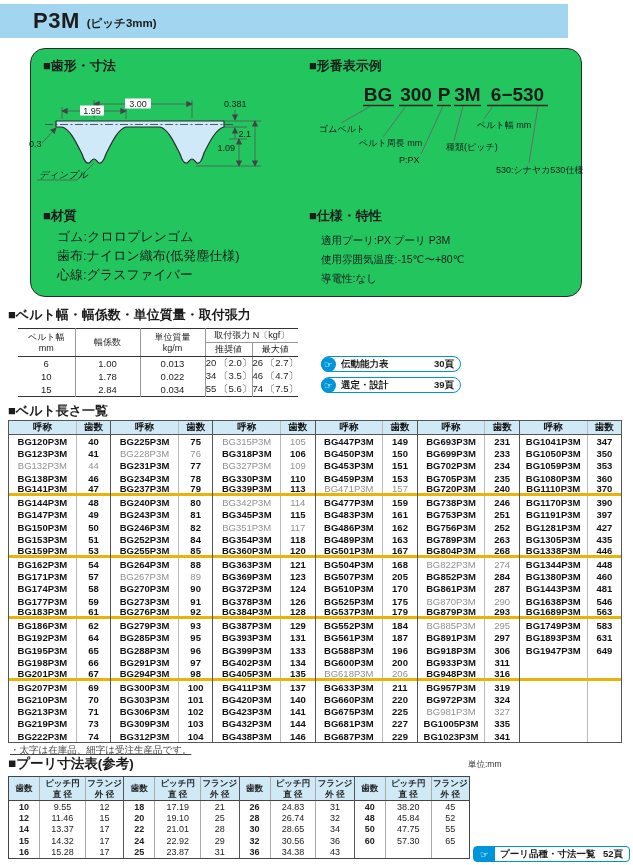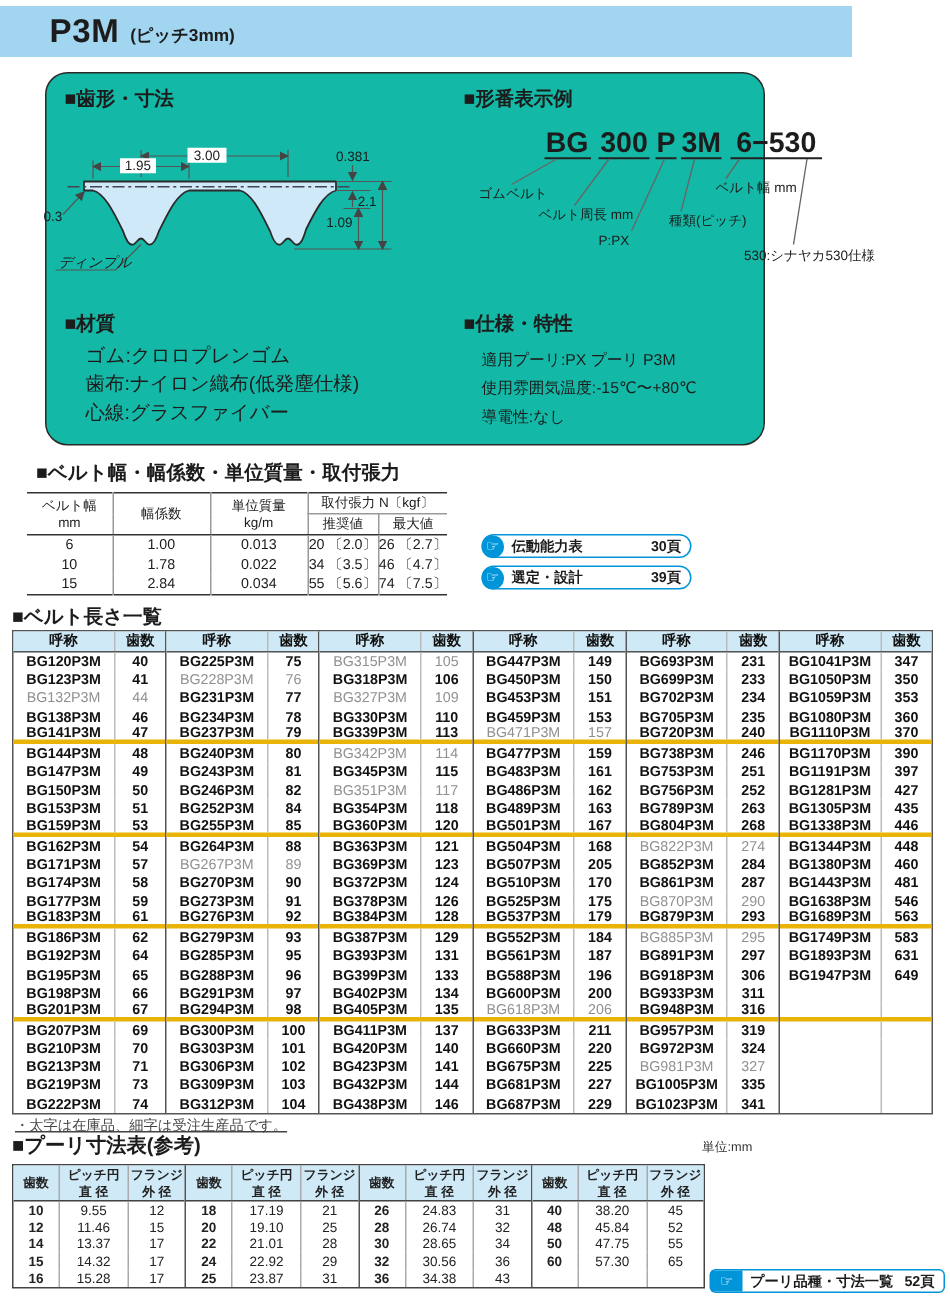--- a/index.html
+++ b/index.html
@@ -7,22 +7,22 @@
   body { font-family:"Liberation Sans","DejaVu Sans",sans-serif; color:#1c1c1c; }
   .page { position:relative; width:633px; height:865px; background:#fff; overflow:hidden; }
 
   
   .titlebar { position:absolute; left:0; top:4px; width:568px; height:34px; background:#a2d5ef;
               display:flex; align-items:center; padding-left:33px; }
   .titlebar .t1 { font-size:22px; font-weight:bold; letter-spacing:.5px; }
   .titlebar .t2 { font-size:11.5px; font-weight:bold; margin-left:7px; margin-top:4px; }
 
   
-  .infobox { position:absolute; left:30px; top:48px; width:480px; height:249px;
-             border:1.6px solid #2b2b2b; border-radius:15px; background:#14b8a6; }
+  .infobox { position:absolute; left:30px; top:48px; width:552px; height:249px;
+             border:1.6px solid #2b2b2b; border-radius:15px; background:#22c55e; }
   .sec-title { position:absolute; font-size:13px; font-weight:bold; }
   .mat-lines, .spec-col { position:absolute; font-size:10.5px; line-height:19px; }
   .mat-lines { font-size:13px; }
   .mat-lines span, .spec-col span { display:block; }
 
   svg text { font-family:"Liberation Sans","DejaVu Sans",sans-serif; fill:#1c1c1c; }
   .dimtxt { font-size:9px; }
   .codetxt { font-size:19px; font-weight:bold; }
   .lbltxt { font-size:9px; }
   .dimple-txt { font-size:9.5px; font-style:italic; }
@@ -173,21 +173,21 @@
     </div>
 
     <h3 class="sec-title" style="left:278px;top:158px;">■仕様・特性</h3>
     <div class="spec-col" style="left:290px;top:182px;">
       <span>適用プーリ:PX プーリ P3M</span>
       <span>使用雰囲気温度:-15℃〜+80℃</span>
       <span>導電性:なし</span>
     </div>
   </section>
 
-  <h3 class="sec-title" style="left:24px;top:306px;">■ベルト幅・幅係数・単位質量・取付張力</h3>
+  <h3 class="sec-title" style="left:8px;top:306px;">■ベルト幅・幅係数・単位質量・取付張力</h3>
   <div class="wt-wrap">
     <table class="wt">
       <colgroup>
           <col style="width:57px">
           <col style="width:65px">
           <col style="width:65px">
           <col style="width:47px">
           <col style="width:46px">
         </colgroup>
       <thead>

